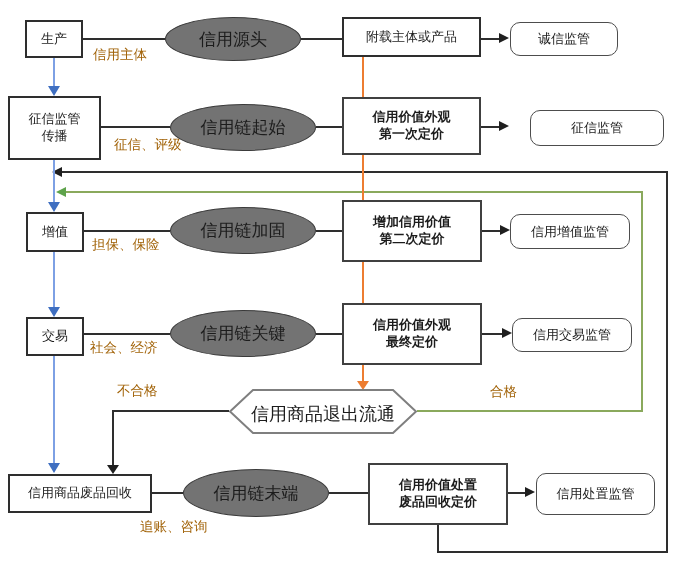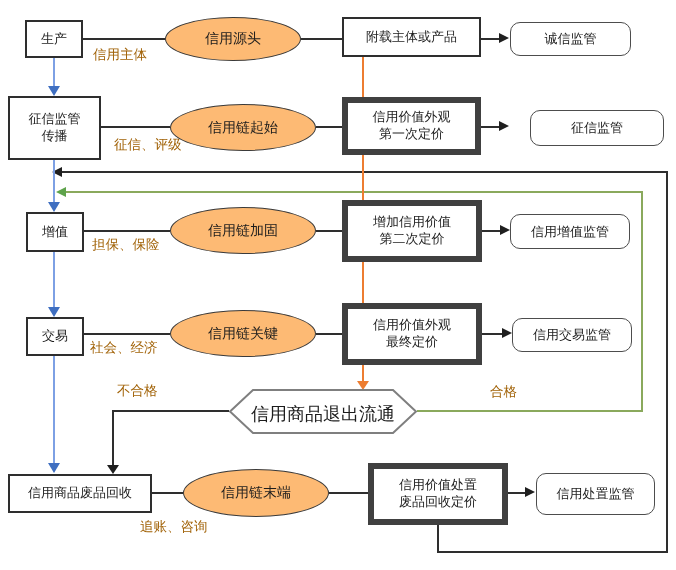--- a/index.html
+++ b/index.html
@@ -2,23 +2,23 @@
 <html><head>
 <meta charset="utf-8">
 <style>
   html,body{margin:0;padding:0;background:#fff;}
   .canvas{position:relative;width:676px;height:570px;background:#ffffff;
           font-family:"DejaVu Sans","Liberation Sans",sans-serif;color:#1c1c1c;overflow:hidden;padding-left:10px;}
   .box{position:absolute;background:#fff;border:2px solid #2e2e2e;
        display:flex;flex-direction:column;align-items:center;justify-content:center;
        text-align:center;font-size:13px;line-height:1.3;box-sizing:border-box;}
   .box span{display:block;}
-  .graybox{border:6px solid #404040;}
-  .ellipse{position:absolute;background:#fdba74;border:1.5px solid #3a3a3a;border-radius:50%;
-       display:flex;align-items:center;justify-content:center;font-size:14px;box-sizing:border-box;}
+  .graybox{border:2px solid #404040;font-weight:bold;}
+  .ellipse{position:absolute;background:#737373;border:1.5px solid #3a3a3a;border-radius:50%;
+       display:flex;align-items:center;justify-content:center;font-size:17px;box-sizing:border-box;}
   .rounded{position:absolute;background:#fff;border:1.5px solid #4d4d4d;border-radius:10px;
        display:flex;align-items:center;justify-content:center;font-size:13px;box-sizing:border-box;}
   .hline,.vline{position:absolute;background:#2e2e2e;}
   .hline{height:2px;} .vline{width:2px;}
   .blue{background:#7da0e4;} .orange{background:#ed7d31;} .green{background:#8aa95c;}
   .lbl{position:absolute;font-size:13.5px;white-space:nowrap;color:#a16207;}
   .arr{position:absolute;width:0;height:0;}
   .arr-right{border-top:5px solid transparent;border-bottom:5px solid transparent;border-left:10px solid #1f1f1f;}
   .arr-left{border-top:5px solid transparent;border-bottom:5px solid transparent;border-right:10px solid #1f1f1f;}
   .arr-left.g{border-right-color:#5ea34b;}
@@ -41,21 +41,21 @@
   <div class="ellipse" style="left:165px;top:17px;width:136px;height:44px;">
     <span>信用源头</span>
   </div>
   <div class="hline" style="left:301px;top:38px;width:41px;"></div>
   <div class="box" style="left:342px;top:17px;width:139px;height:40px;">
     <span>附载主体或产品</span>
     <span></span>
   </div>
   <div class="hline" style="left:481px;top:38px;width:19px;"></div>
   <div class="arr arr-right" style="left:499px;top:33px;"></div>
-  <div class="rounded" style="left:510px;top:22px;width:121px;height:34px;align-items:center;">
+  <div class="rounded" style="left:510px;top:22px;width:108px;height:34px;align-items:center;">
     <span>诚信监管</span>
   </div>
 
   <div class="vline blue" style="left:53px;top:58px;height:29px;"></div>
   <div class="arr arr-down-b" style="left:48px;top:86px;"></div>
 
   <div class="box" style="left:8px;top:96px;width:93px;height:64px;">
     <span>征信监管</span>
     <span>传播</span>
   </div>

